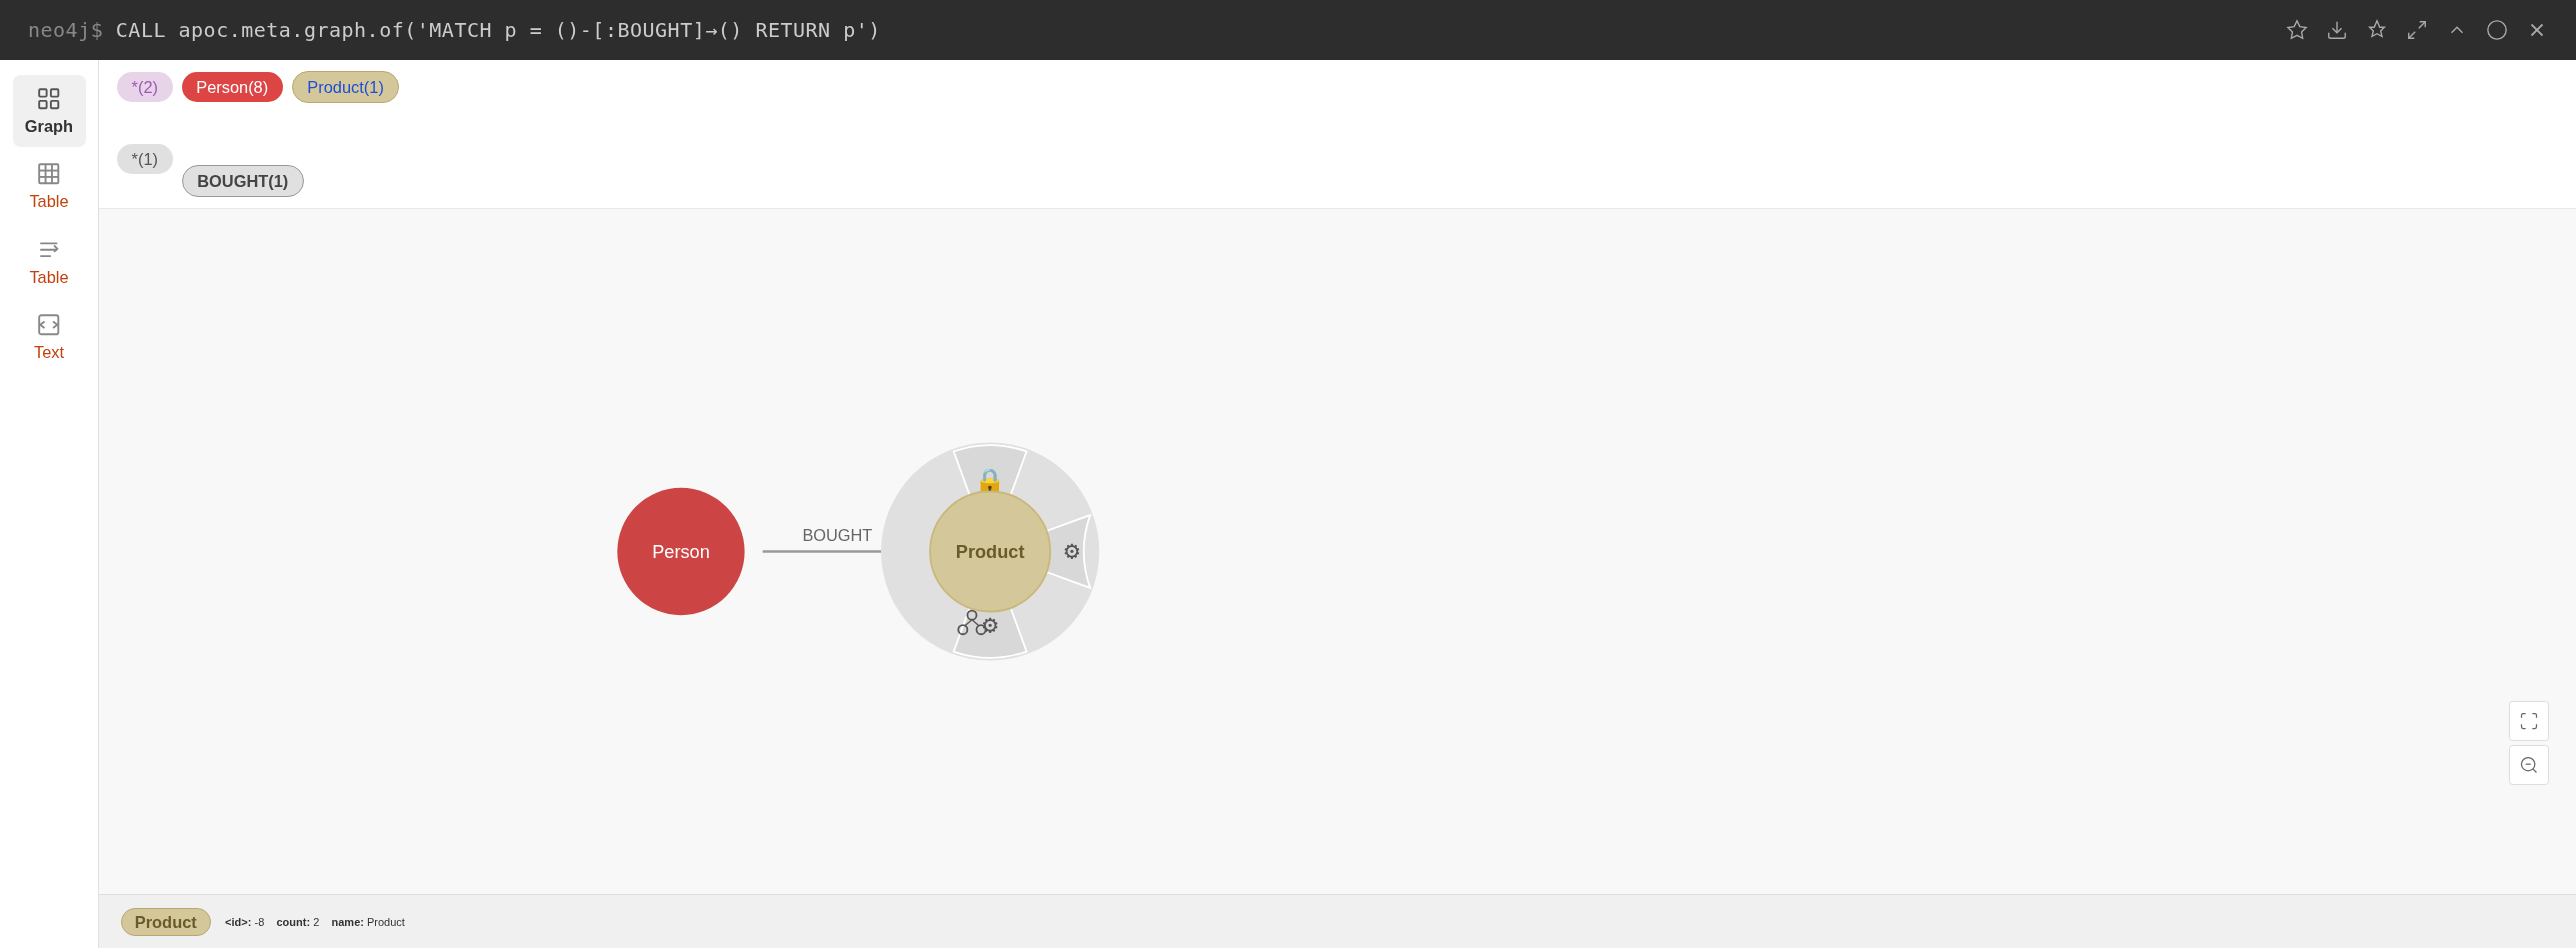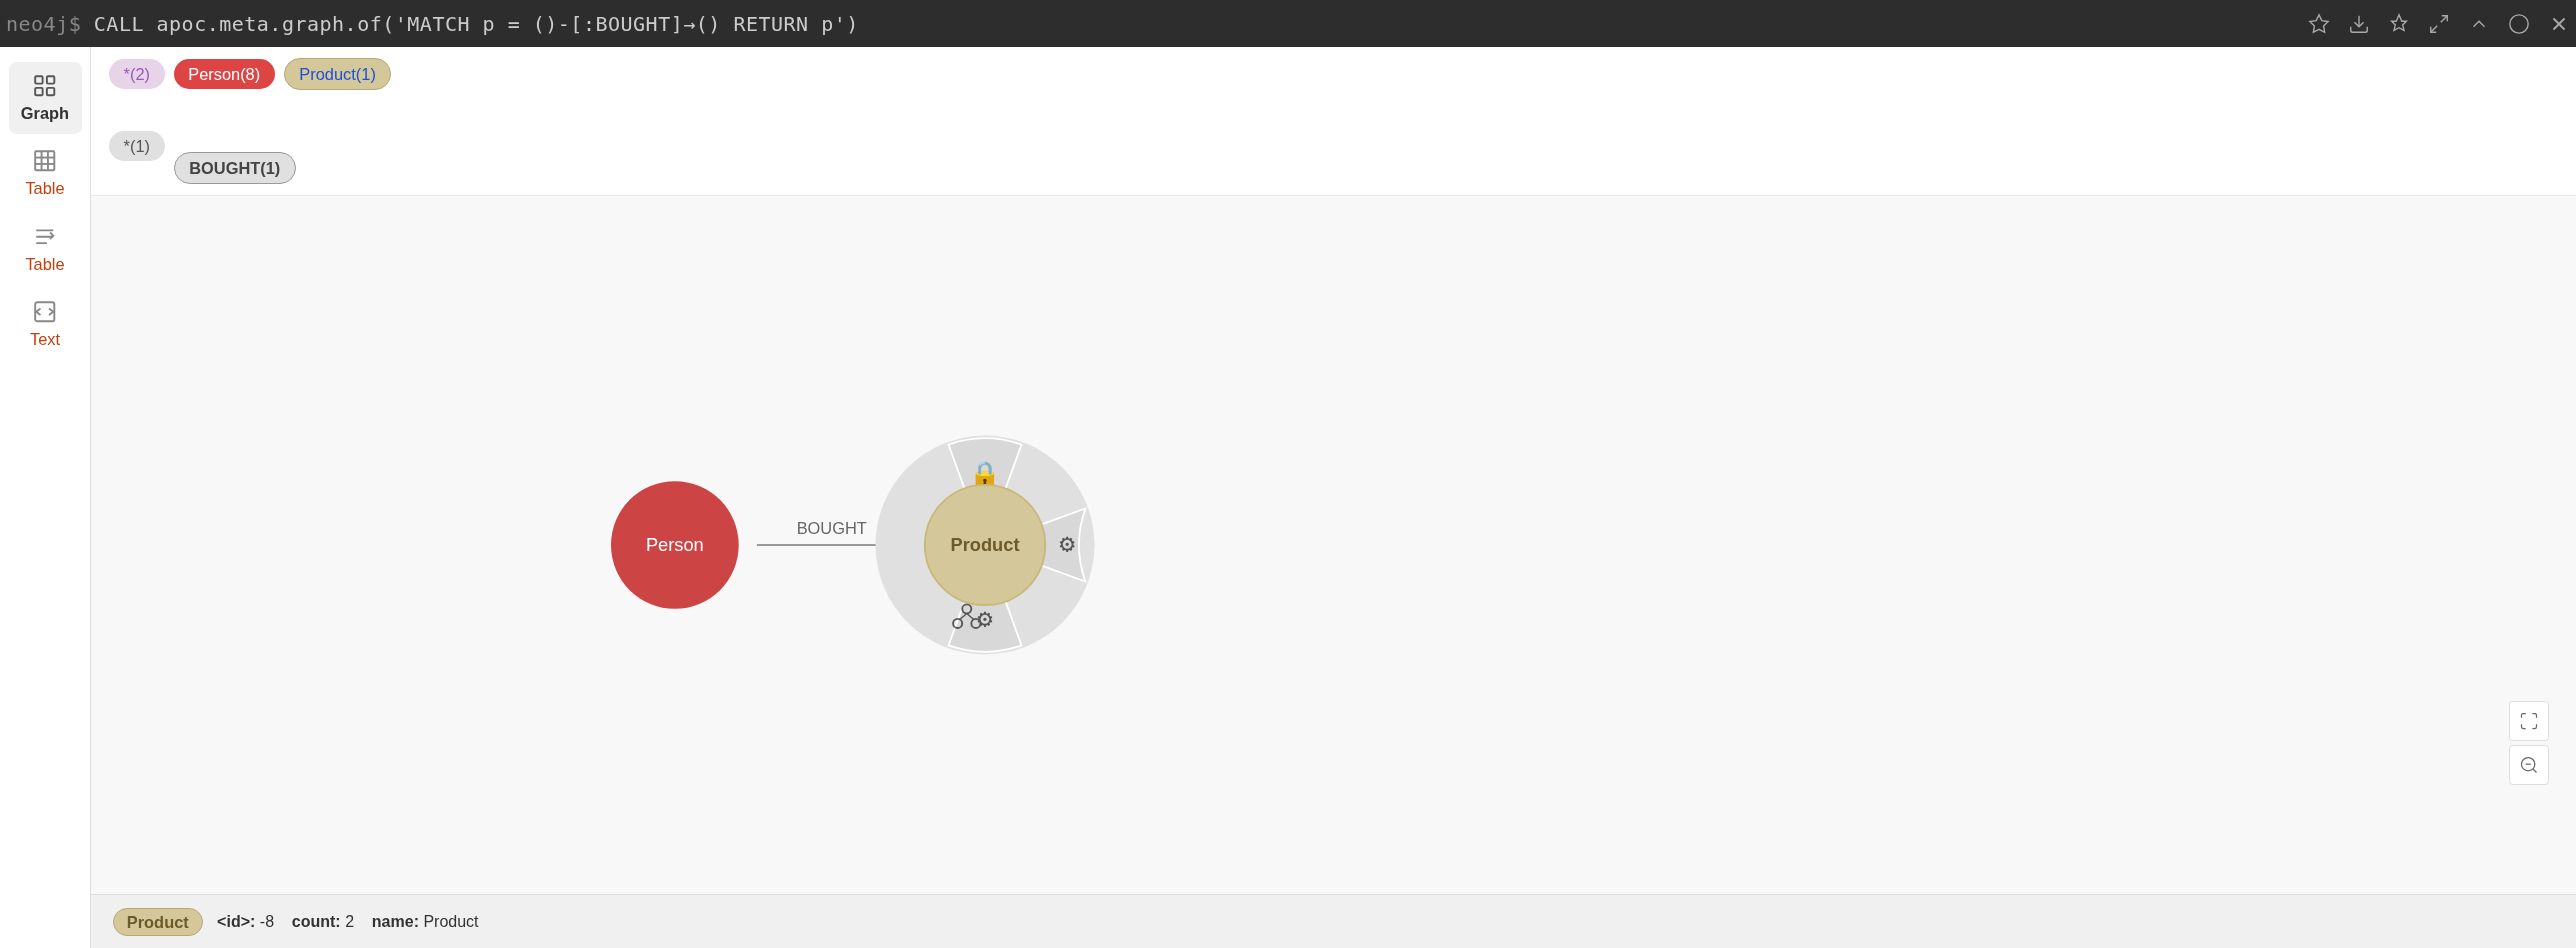--- a/index.html
+++ b/index.html
@@ -10,22 +10,22 @@
       height: 949px;
       overflow: hidden;
       display: flex;
       flex-direction: column;
     }
 
     
     .header {
       background: #2d2d2d;
       color: #e0e0e0;
-      padding: 0 6px;
-      height: 47px;
+      padding: 0 28px;
+      height: 60px;
       display: flex;
       align-items: center;
       justify-content: space-between;
       flex-shrink: 0;
     }
     .header-title {
       font-size: 20px;
       color: #cccccc;
       letter-spacing: 0.5px;
     }
@@ -46,21 +46,21 @@
 
     
     .main-layout {
       display: flex;
       flex: 1;
       overflow: hidden;
     }
 
     
     .sidebar {
-      width: 91px;
+      width: 99px;
       background: #ffffff;
       border-right: 0.9px solid #e0e0e0;
       display: flex;
       flex-direction: column;
       align-items: center;
       padding: 14.6px 0;
       gap: 3.6px;
       flex-shrink: 0;
     }
     .sidebar-item {
@@ -191,21 +191,21 @@
       background: #d4c89a;
       color: #6b5a2a;
       border: 1.8px solid #b8a870;
       border-radius: 18px;
       padding: 3.6px 12.8px;
       font-size: 16.4px;
       font-family: sans-serif;
       font-weight: bold;
     }
     .status-text {
-      font-size: 16px;
+      font-size: 11px;
       font-family: sans-serif;
       color: #333;
     }
     .status-text strong {
       font-weight: bold;
     }
 
     
     .graph-svg {
       width: 100%;

